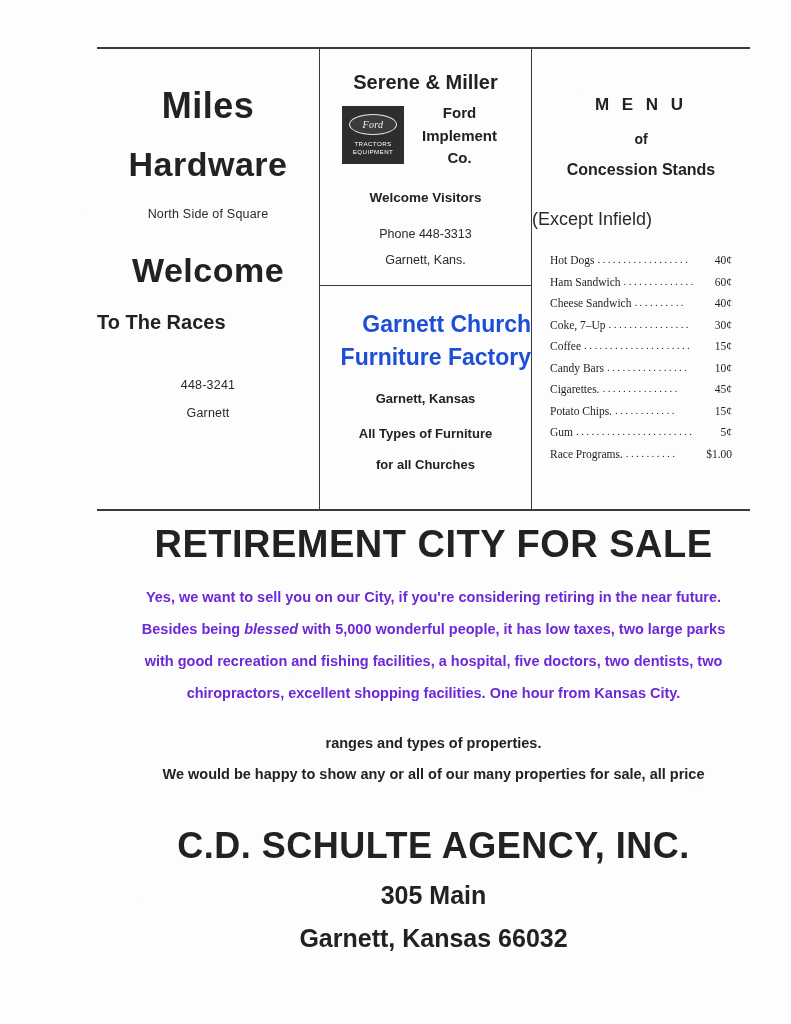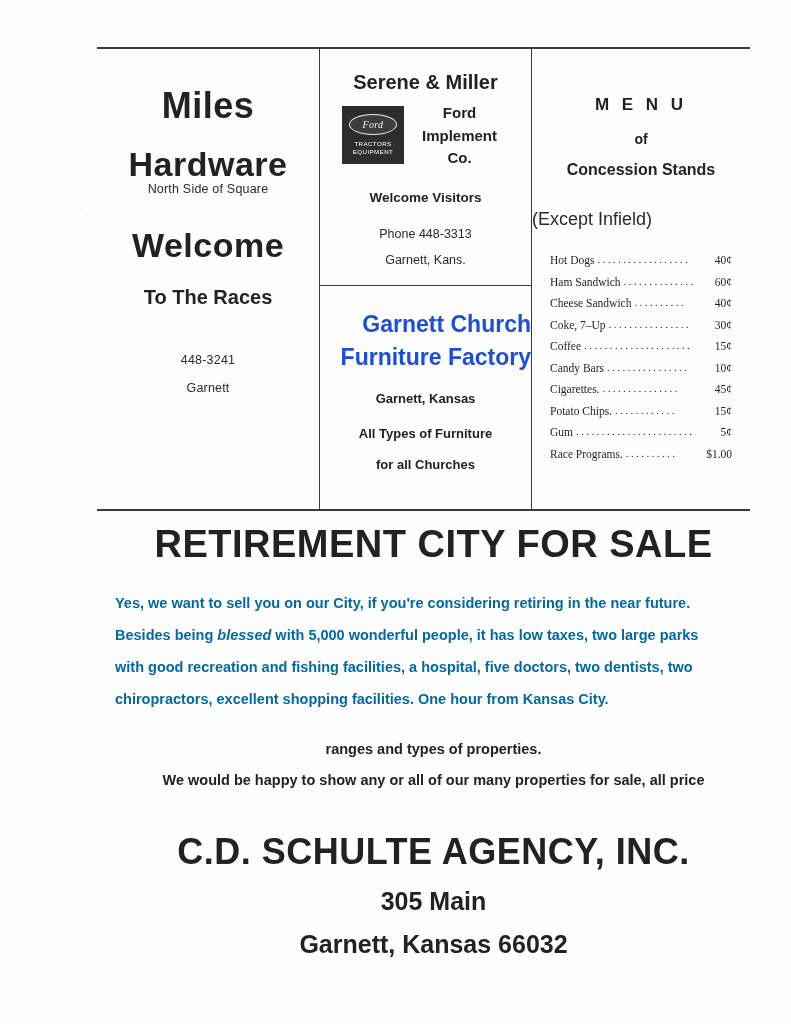--- a/index.html
+++ b/index.html
@@ -71,23 +71,23 @@
     color: #222;
   }
   .t-miles { margin-top: 38px; }
   .t-hardware { margin-top: 22px; font-size: 34px; }
   .small-center {
     text-align: center;
     font-size: 12.5px;
     letter-spacing: 0.2px;
     color: #2a2a2a;
   }
-  .t-northside { }
+  .t-northside { margin-top: 25px; }
   .t-welcome { margin-top: 32px; font-size: 34px; }
-  .t-races { text-align:center; margin-top: 22px; font-size: 20px; font-weight: bold; color:#222; }
+  .t-races { text-align:left; margin-top: 22px; font-size: 20px; font-weight: bold; color:#222; }
   .t-phone { margin-top: 44px; }
   .t-garnett { margin-top: 14px; }
 
   
   .serene-title {
     text-align: center;
     font-weight: bold;
     font-size: 20px;
     margin-top: 22px;
     color: #222;
@@ -209,26 +209,26 @@
   }
   .retire-head {
     text-align: center;
     font-weight: bold;
     font-size: 38px;
     letter-spacing: 0.5px;
     color: #222;
     margin-top: 8px;
   }
   .retire-body {
-    margin-top: 22px;
-    text-align: left;
+    margin-top: 16px;
+    text-align: center;
     font-size: 14.5px;
     font-weight: bold;
     line-height: 2.2;
-    color: #0369a1;
+    color: #6d28d9;
     padding: 0 8px;
   }
   .retire-body .ital { font-style: italic; }
   .retire-body2 {
     margin-top: 18px;
     text-align: center;
     font-size: 14.5px;
     font-weight: bold;
     line-height: 2.2;
     color: #232323;

